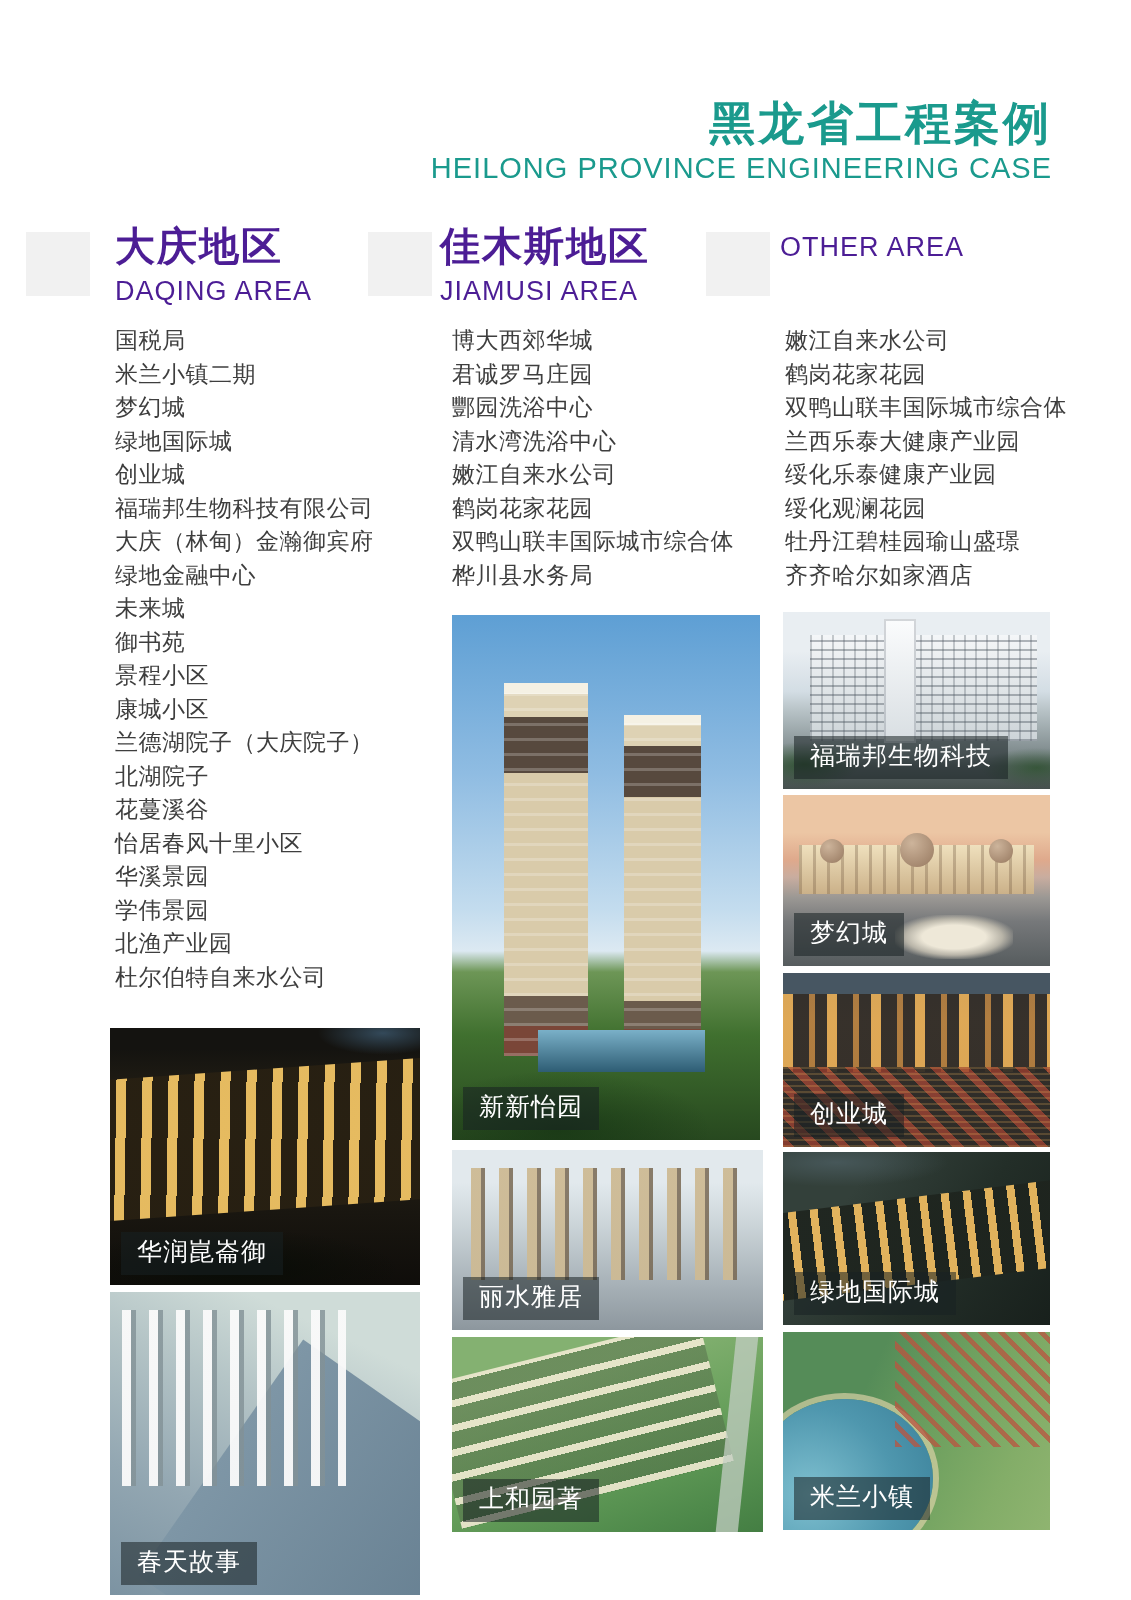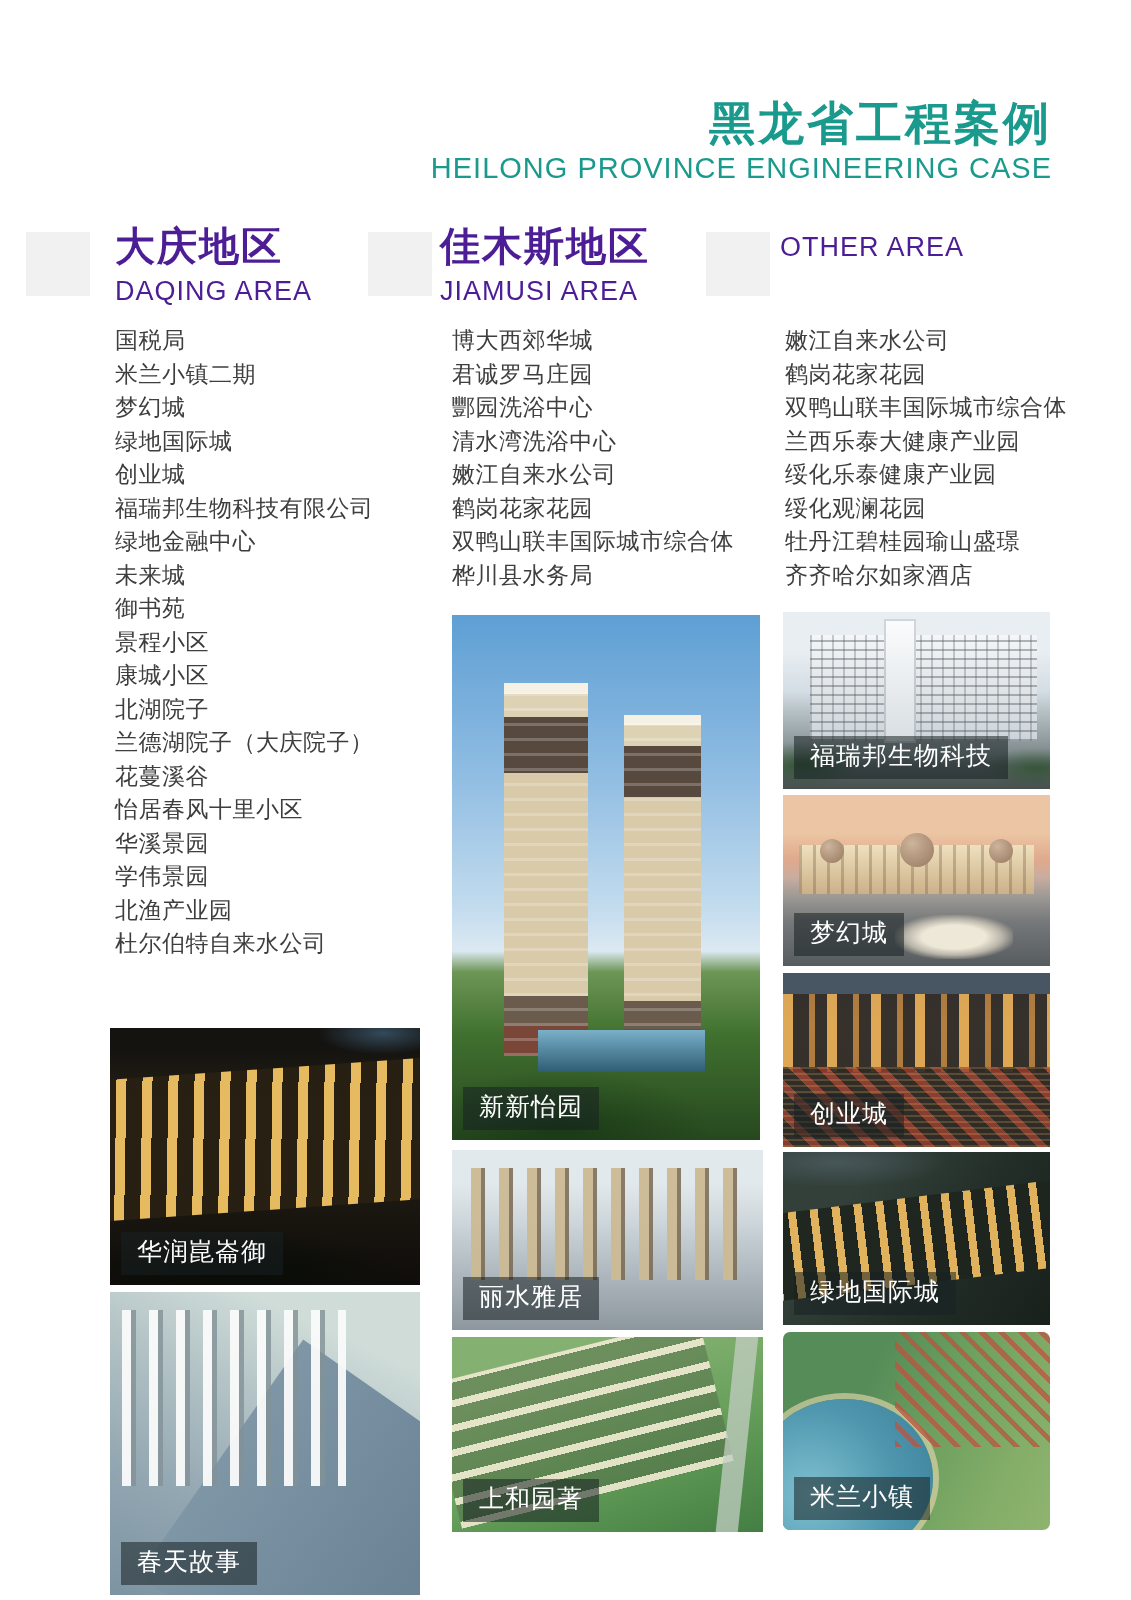--- a/index.html
+++ b/index.html
@@ -27,21 +27,21 @@
   .art{position:absolute;inset:0;}
   .art > div{position:absolute;}
   .cap{position:absolute;left:11px;bottom:10px;background:rgba(24,32,34,0.55);
        color:#fff;font-size:25px;line-height:1;padding:9px 16px;letter-spacing:1px;white-space:nowrap;}
 
   #ph-xinxin{left:452px;top:615px;width:308px;height:525px;}
   #ph-furuibang{left:783px;top:612px;width:267px;height:177px;}
   #ph-menghuan{left:783px;top:795px;width:267px;height:171px;}
   #ph-chuangye{left:783px;top:973px;width:267px;height:174px;}
   #ph-lvdi{left:783px;top:1152px;width:267px;height:173px;}
-  #ph-milan{left:783px;top:1332px;width:267px;height:198px;border-radius:7px;}
+  #ph-milan{left:783px;top:1332px;width:267px;height:198px;}
   #ph-huarun{left:110px;top:1028px;width:310px;height:257px;}
   #ph-chuntian{left:110px;top:1292px;width:310px;height:303px;}
   #ph-lishui{left:452px;top:1150px;width:311px;height:180px;}
   #ph-shanghe{left:452px;top:1337px;width:311px;height:195px;}
 
   
   .art-xinxin{background:
     radial-gradient(ellipse 70% 16% at 35% 98%, rgba(15,45,15,.55), transparent 70%),
     linear-gradient(180deg,#5e9fd4 0%,#8fbce2 30%,#c3dcee 56%,#dce9f2 64%,#6d9656 68%,#40702f 80%,#27481f 100%);}
   .art-xinxin .tw{bottom:16%;background:
@@ -145,27 +145,28 @@
     <div class="en">OTHER AREA</div>
   </div>
 
   <ul class="plist pl1">
       <li>国税局</li>
       <li>米兰小镇二期</li>
       <li>梦幻城</li>
       <li>绿地国际城</li>
       <li>创业城</li>
       <li>福瑞邦生物科技有限公司</li>
+      <li>大庆（林甸）金瀚御宾府</li>
       <li>绿地金融中心</li>
       <li>未来城</li>
       <li>御书苑</li>
       <li>景程小区</li>
       <li>康城小区</li>
+      <li>兰德湖院子（大庆院子）</li>
       <li>北湖院子</li>
-      <li>兰德湖院子（大庆院子）</li>
       <li>花蔓溪谷</li>
       <li>怡居春风十里小区</li>
       <li>华溪景园</li>
       <li>学伟景园</li>
       <li>北渔产业园</li>
       <li>杜尔伯特自来水公司</li>
     </ul>
   <ul class="plist pl2">
       <li>博大西郊华城</li>
       <li>君诚罗马庄园</li>

